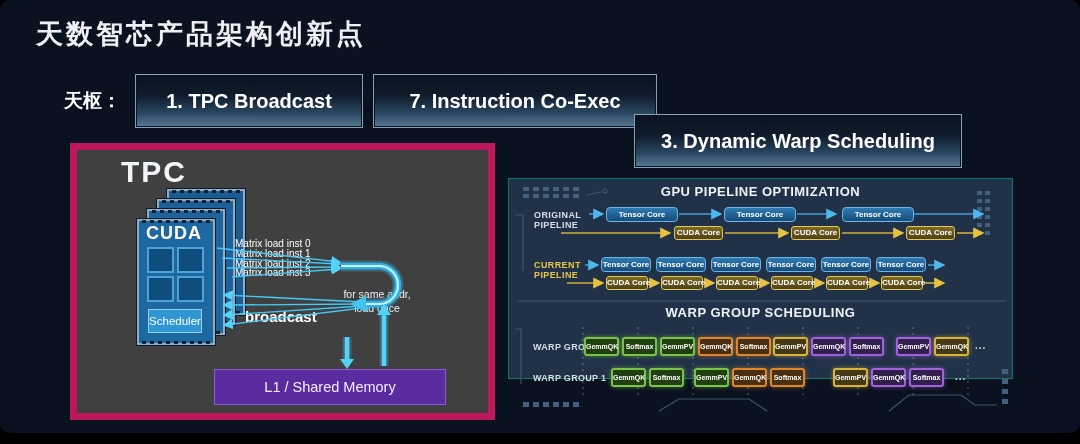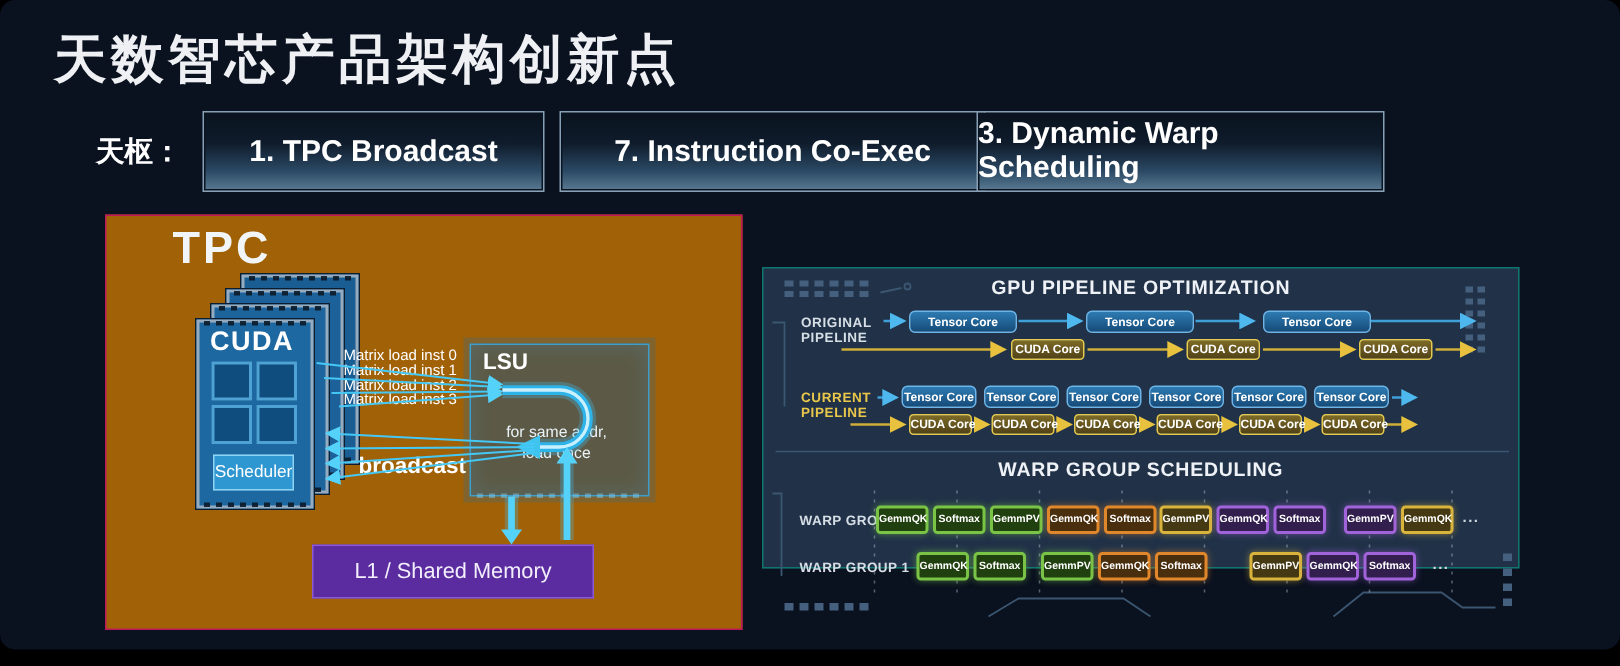--- a/index.html
+++ b/index.html
@@ -1,38 +1,38 @@
 <!DOCTYPE html>
 <html><head>
 <meta charset="utf-8">
 <style>
   html,body{margin:0;padding:0;background:#000;font-family:"Liberation Sans",sans-serif;}
   #stage{position:relative;width:1080px;height:444px;background:#000;overflow:hidden;}
   #slide{position:absolute;left:0;top:0;width:1080px;height:433px;background:#0a111f;border-radius:10px;overflow:hidden;}
 
   
   .title{position:absolute;left:36px;top:16px;font-family:"DejaVu Serif","Liberation Serif",serif;
-         font-weight:600;font-size:35px;color:#eef0f4;letter-spacing:3px;}
+         font-weight:600;font-size:27px;color:#eef0f4;letter-spacing:3px;}
   .logo{position:absolute;right:26px;top:13px;display:flex;align-items:center;gap:8px;}
   .logo-text{display:flex;flex-direction:column;line-height:1.15;}
   .logo-cn{font-size:13px;font-weight:bold;color:#f2f4f7;letter-spacing:2px;}
   .logo-en{font-size:10.5px;font-weight:bold;color:#f2f4f7;}
 
   
   .ts-label{position:absolute;left:64px;top:88px;font-family:"DejaVu Serif","Liberation Serif",serif;
             font-weight:600;font-size:19px;color:#fff;}
   .btn{position:absolute;top:74px;height:54px;box-sizing:border-box;border:1px solid #87a0b5;
        background:linear-gradient(180deg,#0a131f 0%,#0f1c2c 40%,#2b4964 75%,#5a7b94 100%);
        box-shadow:inset 0 0 0 1px #0a1420;display:flex;align-items:center;justify-content:center;
        font-weight:bold;font-size:20px;color:#fff;}
-  #btn1{left:135px;width:228px;} #btn2{left:373px;width:284px;} #btn3{left:651px;width:272px;}
+  #btn1{left:135px;width:228px;} #btn2{left:373px;width:284px;} #btn3{left:634px;width:328px;margin-top:40px;}
 
   
-  .panel-left{position:absolute;left:70px;top:143px;width:425px;height:277px;background:#a16207;
-              border:1px solid #be185d;box-sizing:border-box;}
+  .panel-left{position:absolute;left:70px;top:143px;width:425px;height:277px;background:#404040;
+              border:7px solid #be185d;box-sizing:border-box;}
   .tpc-title{position:absolute;left:44px;top:5px;font-size:30px;font-weight:bold;color:#f2f5f8;letter-spacing:2px;}
   .core-card{position:absolute;width:74px;height:122px;background:#1e68a1;border:2px solid #95abbf;
              box-shadow:0 0 0 1px #0d1d30;}
   .core-card::before{content:"";position:absolute;left:3px;right:3px;top:-1px;height:3px;
              background:repeating-linear-gradient(90deg,rgba(10,25,40,.9) 0 4px,transparent 4px 8px);}
   .core-card::after{content:"";position:absolute;left:3px;right:3px;bottom:-1px;height:3px;
              background:repeating-linear-gradient(90deg,rgba(10,25,40,.9) 0 4px,transparent 4px 8px);}
   .cc-b3{left:90px;top:39px;background:#1a5d93;} .cc-b2{left:80px;top:49px;background:#1c619a;}
   .cc-b1{left:70px;top:59px;background:#1d649d;} .cc-front{left:60px;top:69px;}
   .core-name{position:absolute;left:7px;top:2px;font-size:18px;font-weight:bold;color:#fff;letter-spacing:1px;}
@@ -43,21 +43,21 @@
          color:#fff;font-size:11.5px;text-align:center;line-height:22px;box-sizing:border-box;}
   .mat-label{position:absolute;font-size:10px;color:#fff;white-space:nowrap;}
   .lsu{position:absolute;left:242px;top:85px;width:118px;height:100px;background:rgba(36,84,122,.55);
        border:1px solid #3f9ecc;box-shadow:0 0 0 4px rgba(46,104,146,.28), inset 0 0 14px rgba(90,190,240,.18);}
   .lsu::after{content:"";position:absolute;left:4px;right:4px;bottom:-2px;height:3px;
        background:repeating-linear-gradient(90deg,rgba(120,200,240,.5) 0 4px,transparent 4px 8px);}
   .lsu-name{position:absolute;left:8px;top:3px;font-size:15px;font-weight:bold;color:#fff;}
   .lsu-note{position:absolute;left:244px;top:137px;width:112px;text-align:center;font-size:10.5px;
             line-height:1.35;color:#e8f2f8;}
   .bcast{position:absolute;left:168px;top:158px;font-size:15px;font-weight:bold;color:#fff;}
-  .mem{position:absolute;left:137px;top:219px;width:188px;height:36px;background:#5a2c9f;border:1px solid #8a5ad6;
+  .mem{position:absolute;left:137px;top:219px;width:232px;height:36px;background:#5a2c9f;border:1px solid #8a5ad6;
        color:#f2eefc;font-size:14.5px;display:flex;align-items:center;justify-content:center;box-sizing:border-box;}
   .ov{position:absolute;left:0;top:0;pointer-events:none;}
 
   
   .panel-right{position:absolute;left:508px;top:178px;width:505px;height:201px;background:#213248;
                border:1px solid #0f766e;box-sizing:border-box;}
   .gpu-title{position:absolute;left:0;right:0;top:5px;text-align:center;font-size:13px;font-weight:bold;
              color:#eef2f6;letter-spacing:.5px;}
   .warp-title{position:absolute;left:0;right:0;top:126px;text-align:center;font-size:13px;font-weight:bold;
              color:#eef2f6;letter-spacing:.5px;}
@@ -106,23 +106,20 @@
             <span></span>
         </div>
         <div class="sched">Scheduler</div>
       </div>
 
       <span class="mat-label" style="left:158px;top:88px">Matrix load inst 0</span>
       <span class="mat-label" style="left:158px;top:98px">Matrix load inst 1</span>
       <span class="mat-label" style="left:158px;top:108px">Matrix load inst 2</span>
       <span class="mat-label" style="left:158px;top:117px">Matrix load inst 3</span>
 
-      <div class="lsu">
-        <div class="lsu-name">LSU</div>
-      </div>
       <div class="lsu-note">
         <span>for same addr,</span><br>
         <span>load once</span>
       </div>
       <div class="bcast">broadcast</div>
       <div class="mem">L1 / Shared Memory</div>
 
       <svg class="ov" width="425" height="277" viewBox="0 0 425 277">
         <defs>
           <marker id="mc" markerWidth="8" markerHeight="8" refX="6" refY="4" orient="auto">

